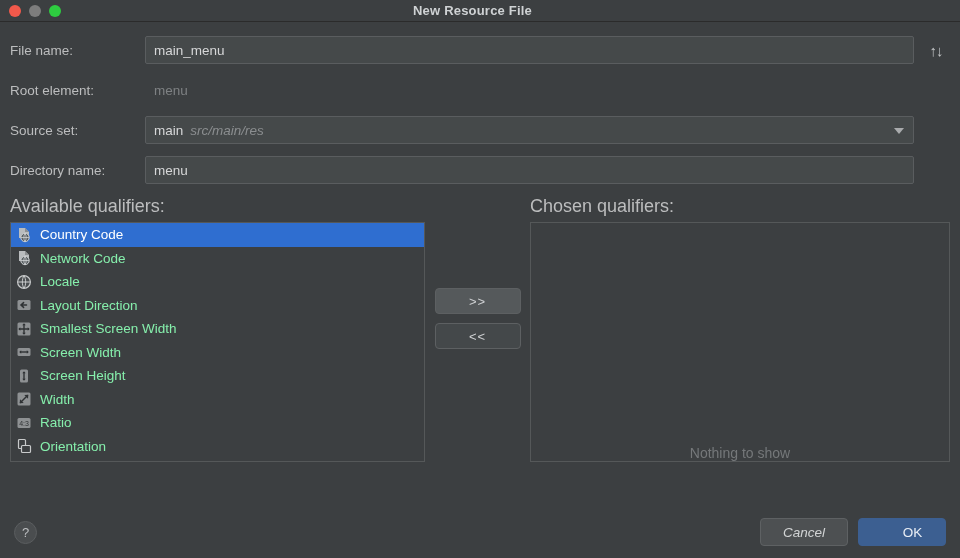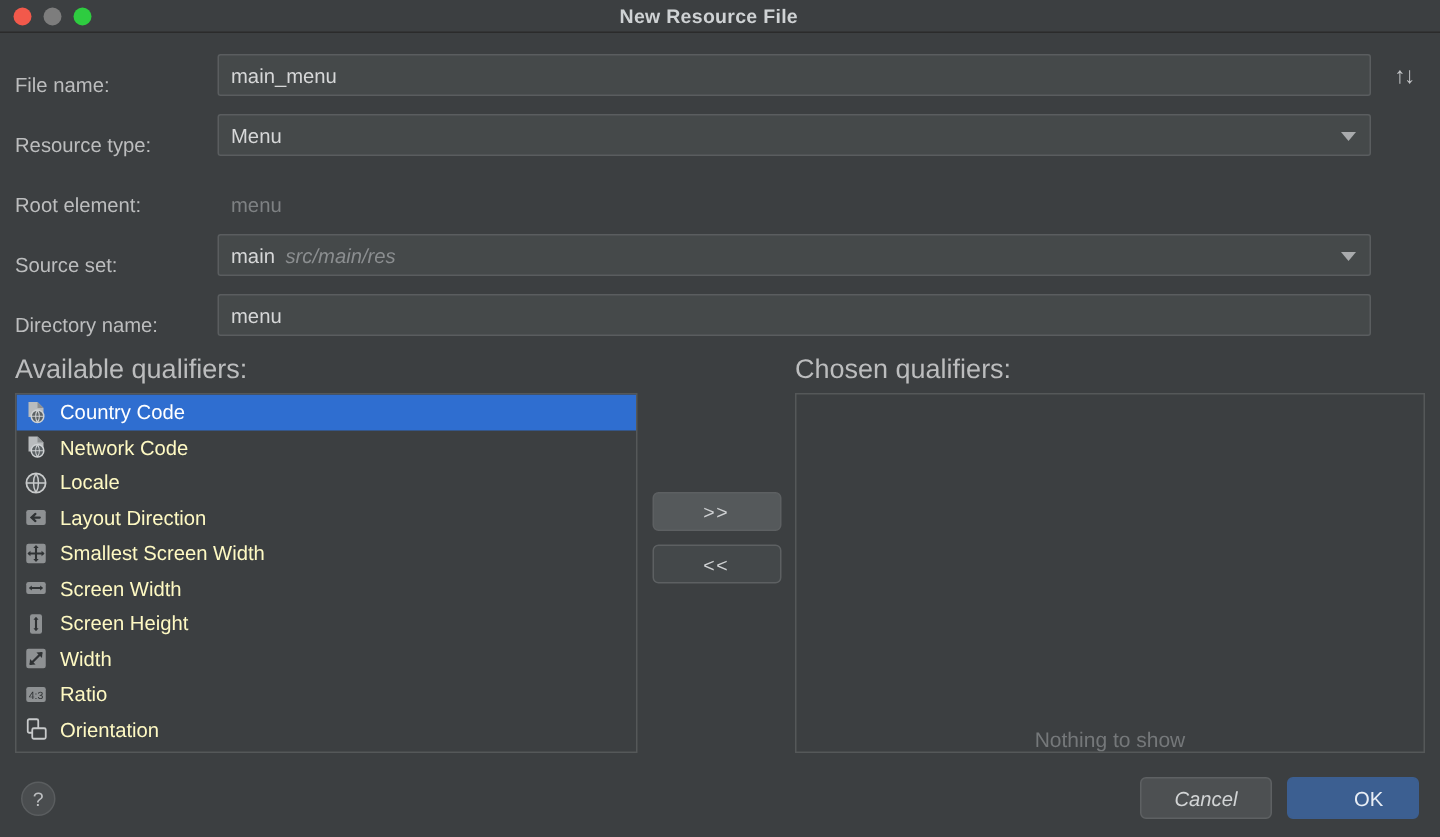--- a/index.html
+++ b/index.html
@@ -43,21 +43,21 @@
     letter-spacing: .2px;
     pointer-events: none;
   }
 
   
   .form {
     padding: 14px 0 0 0;
   }
   .row {
     display: flex;
-    align-items: flex-end;
+    align-items: center;
     height: 28px;
     margin-bottom: 12px;
     padding-left: 10px;
     padding-right: 10px;
   }
   .row .label {
     width: 135px;
     font-size: 13.5px;
     color: #bcbdbe;
     flex: none;
@@ -131,21 +131,21 @@
     background: #3c3f41;
     border: 1px solid #555859;
     overflow: hidden;
   }
   .list-item {
     height: 23.5px;
     display: flex;
     align-items: center;
     padding-left: 5px;
     font-size: 13.5px;
-    color: #fef9c3;
+    color: #86efac;
     cursor: default;
   }
   .list-item.selected {
     background: #2f6ed0;
     color: #ffffff;
   }
   .list-item .ico {
     width: 16px; height: 16px;
     margin-right: 8px;
     flex: none;
@@ -234,28 +234,20 @@
   </div>
 
   <div class="form">
 
     <div class="row">
       <div class="label">File name:</div>
       <div class="field">main_menu</div>
       <button class="swap-btn">↑↓</button>
     </div>
 
-    <div class="row">
-      <div class="label">Resource type:</div>
-      <div class="field combo">
-        <span>Menu</span>
-        <span class="caret"></span>
-      </div>
-      <span class="swap-btn"></span>
-    </div>
 
     <div class="row">
       <div class="label">Root element:</div>
       <div class="static-val">menu</div>
     </div>
 
     <div class="row">
       <div class="label">Source set:</div>
       <div class="field combo">
         <span>main</span>

